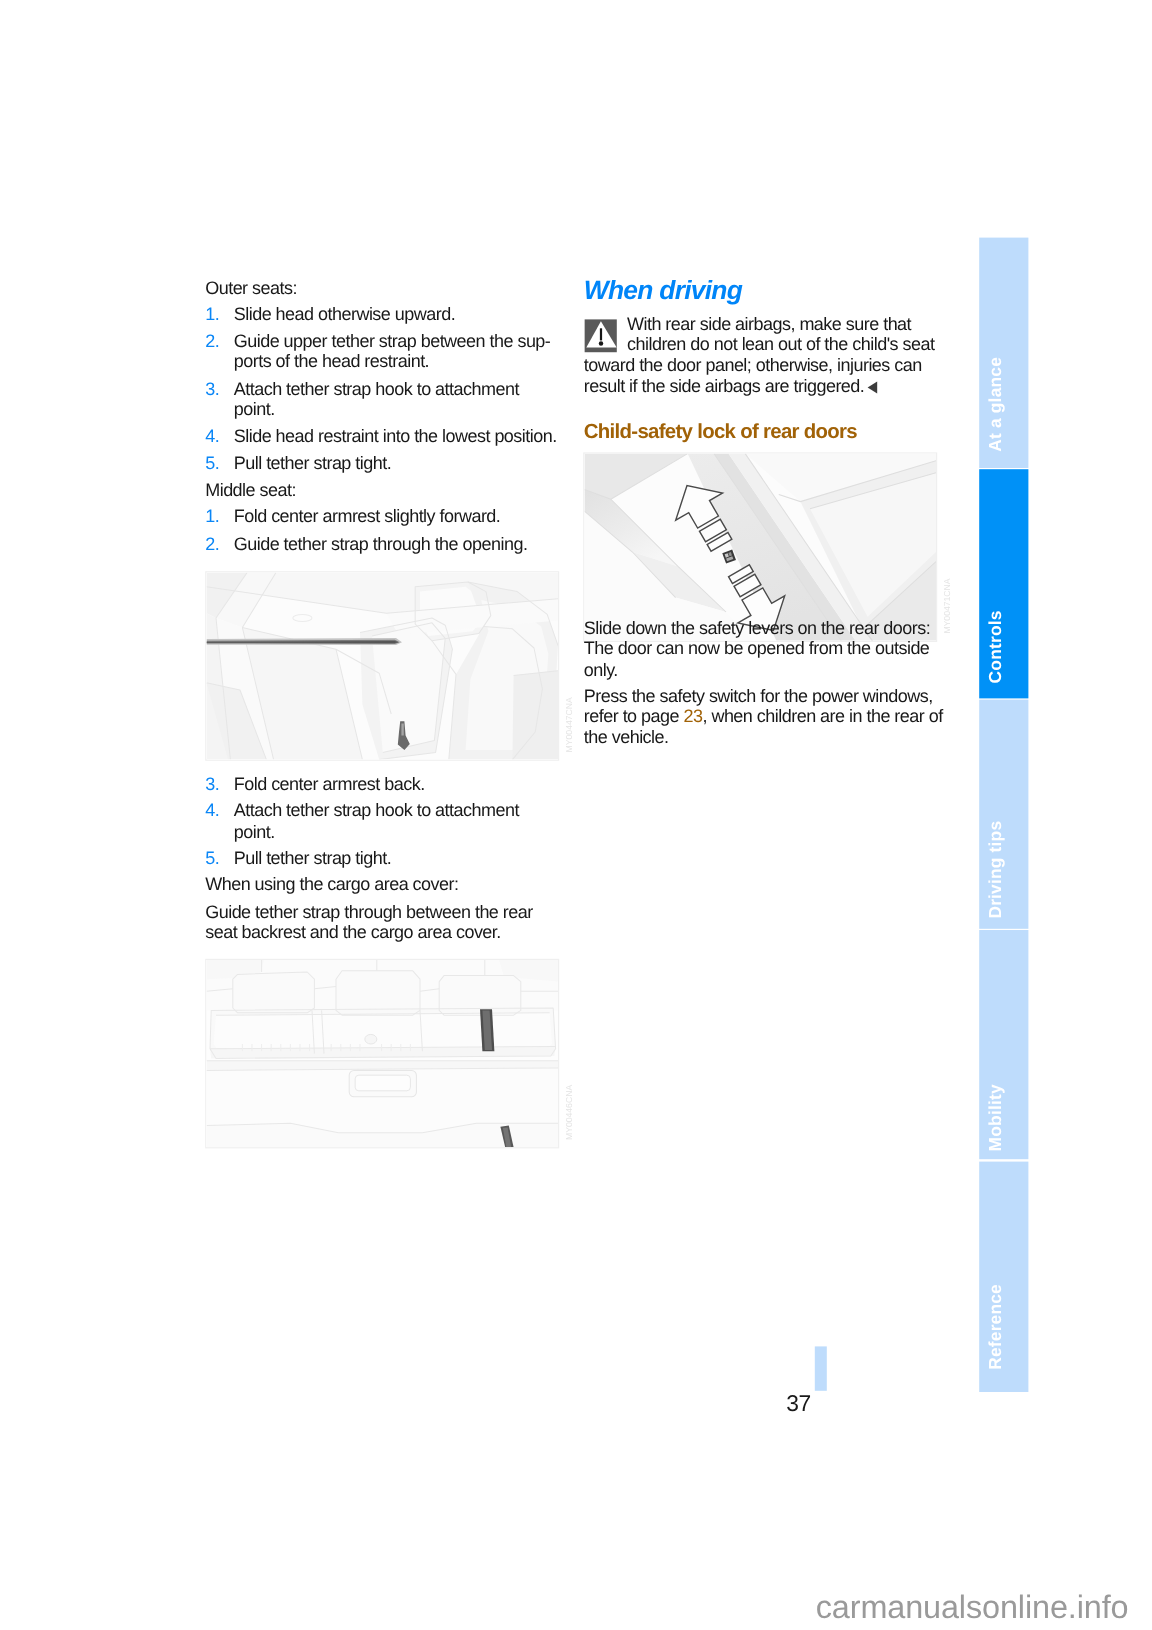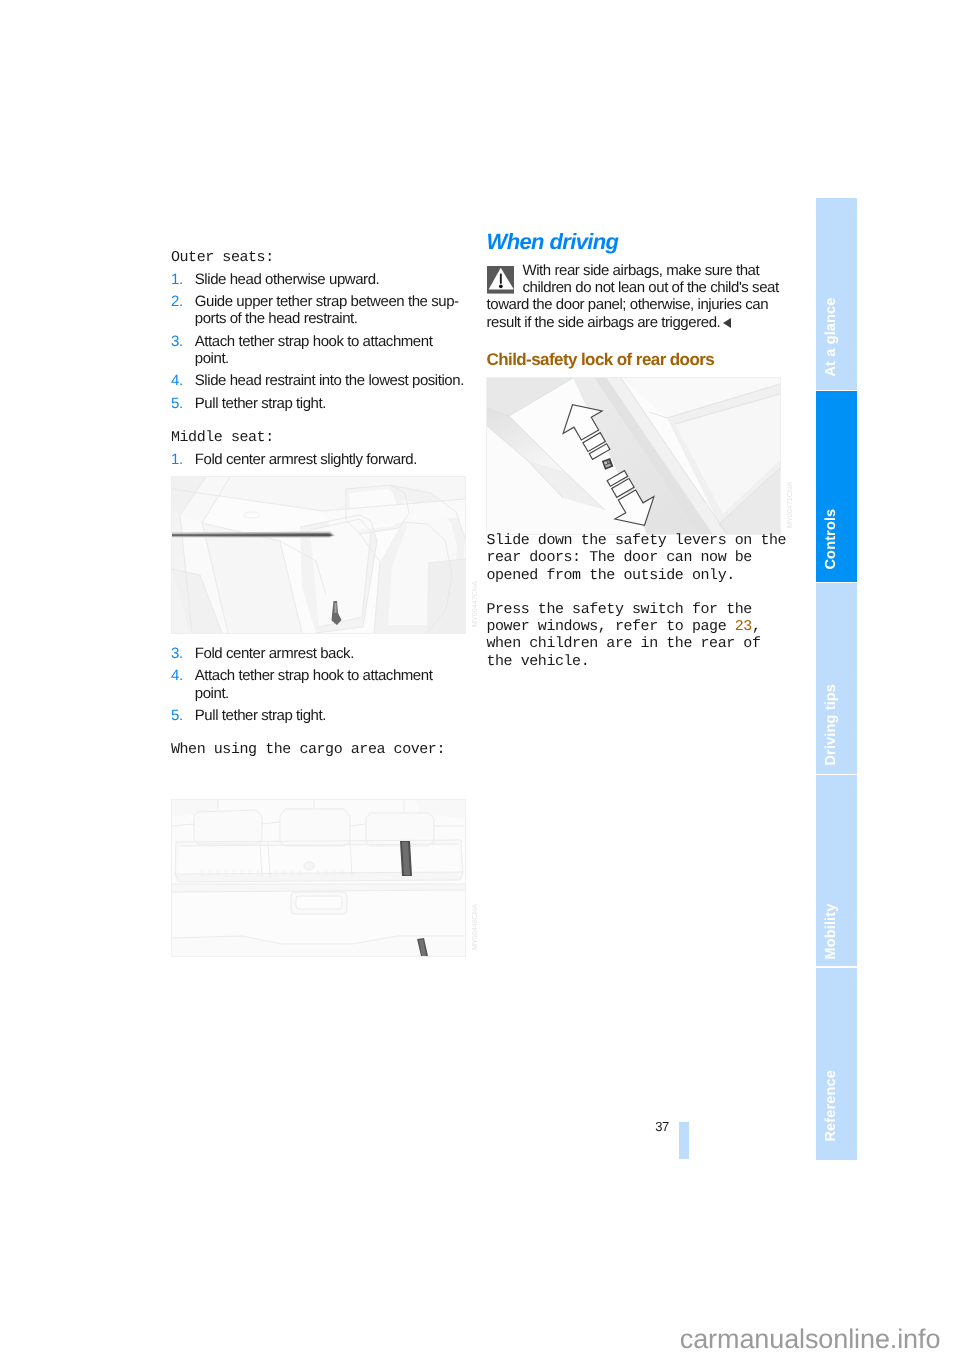--- a/index.html
+++ b/index.html
@@ -5,21 +5,21 @@
   html,body{margin:0;padding:0;background:#fff;}
   body{width:960px;height:1358px;font-family:"Liberation Sans",sans-serif;
        -webkit-font-smoothing:antialiased;text-rendering:geometricPrecision;overflow:hidden;}
   .page{position:relative;width:960px;height:1358px;background:#fff;}
 
   
   .col{position:absolute;font-size:15px;letter-spacing:-0.44px;line-height:17.25px;color:#191919;}
   .col-left{left:171px;top:231.5px;width:295px;}
   .col-right{left:486.5px;top:228.8px;width:296px;}
 
-  p{margin:17px 0 0 0;font-family:Liberation Mono, monospace;}
+  p{margin:0 0 0 0;}
   .para{margin-bottom:5.0px;}
 
   
   .steps{margin:0;padding:0;list-style:none;}
   .steps li{position:relative;padding-left:23.8px;margin:0 0 5.1px 0;}
   .steps li .num{position:absolute;left:0;top:0;color:#0a86f6;}
 
   
   h1.sect{font-size:22px;line-height:26px;font-weight:bold;color:#0085f8;
           margin:0 0 7.2px 0;letter-spacing:-0.62px;font-style:italic;}
@@ -43,21 +43,21 @@
   
   .tabs{position:absolute;left:816.3px;top:197.5px;width:40.6px;height:962px;}
   .tab{position:absolute;left:0;width:40.6px;background:#bedcfc;}
   .tab.active{background:#0091f7;}
   .tab .lbl{position:absolute;left:21.6px;color:#fff;font-size:14.5px;
             font-weight:bold;white-space:nowrap;letter-spacing:0.15px;
             line-height:14.5px;
             transform:rotate(-90deg);transform-origin:0 100%;}
 
   
-  .pgnum{position:absolute;font-size:13px;letter-spacing:-0.5px;line-height:17px;color:#191919;}
+  .pgnum{position:absolute;font-size:19px;letter-spacing:-0.5px;line-height:17px;color:#191919;margin-top:44px;}
   .footline{position:absolute;font-size:13.5px;letter-spacing:-0.05px;line-height:16px;color:#191919;white-space:nowrap;}
   .bluebar{position:absolute;background:#bedcfc;}
   .watermark{position:absolute;font-size:27px;color:#9a9a9a;letter-spacing:-0.1px;line-height:31px;}
 </style>
 </head>
 <body>
 
 <div class="page">
 
   <div class="col col-left">
@@ -131,20 +131,21 @@
     <div class="cap" style="left:299.5px;top:150.5px;transform:rotate(-90deg);">MY00447CNA</div>
   </div>
 
   <div class="col" style="left:171px;top:645px;width:295px;">
     <ol class="steps">
       <li><span class="num">3.</span><span>Fold center armrest back.</span></li>
       <li><span class="num">4.</span><span>Attach tether strap hook to attachment point.</span></li>
       <li><span class="num">5.</span><span>Pull tether strap tight.</span></li>
     </ol>
     <p class="para" style="padding-top:0.2px">When using the cargo area cover:</p>
+    <p class="para">Guide tether strap through between the rear seat backrest and the cargo area cover.</p>
   </div>
 
   <div class="fig" id="fig2" style="left:171px;top:799px;width:295px;height:158px;">
     <div class="frame" style="width:295px;height:158px;">
       <svg width="293" height="156" viewBox="0 0 293 156">
         <rect x="0" y="0" width="293" height="156" fill="#fdfdfd"></rect>
 
         <rect x="0" y="0" width="293" height="42" fill="#fbfbfb"></rect>
         <path d="M0 0 L48 0 L44 14 L0 16 Z" fill="#f8f8f8"></path>
         <path d="M244 0 L293 0 L293 18 L248 14 Z" fill="#f8f8f8"></path>

